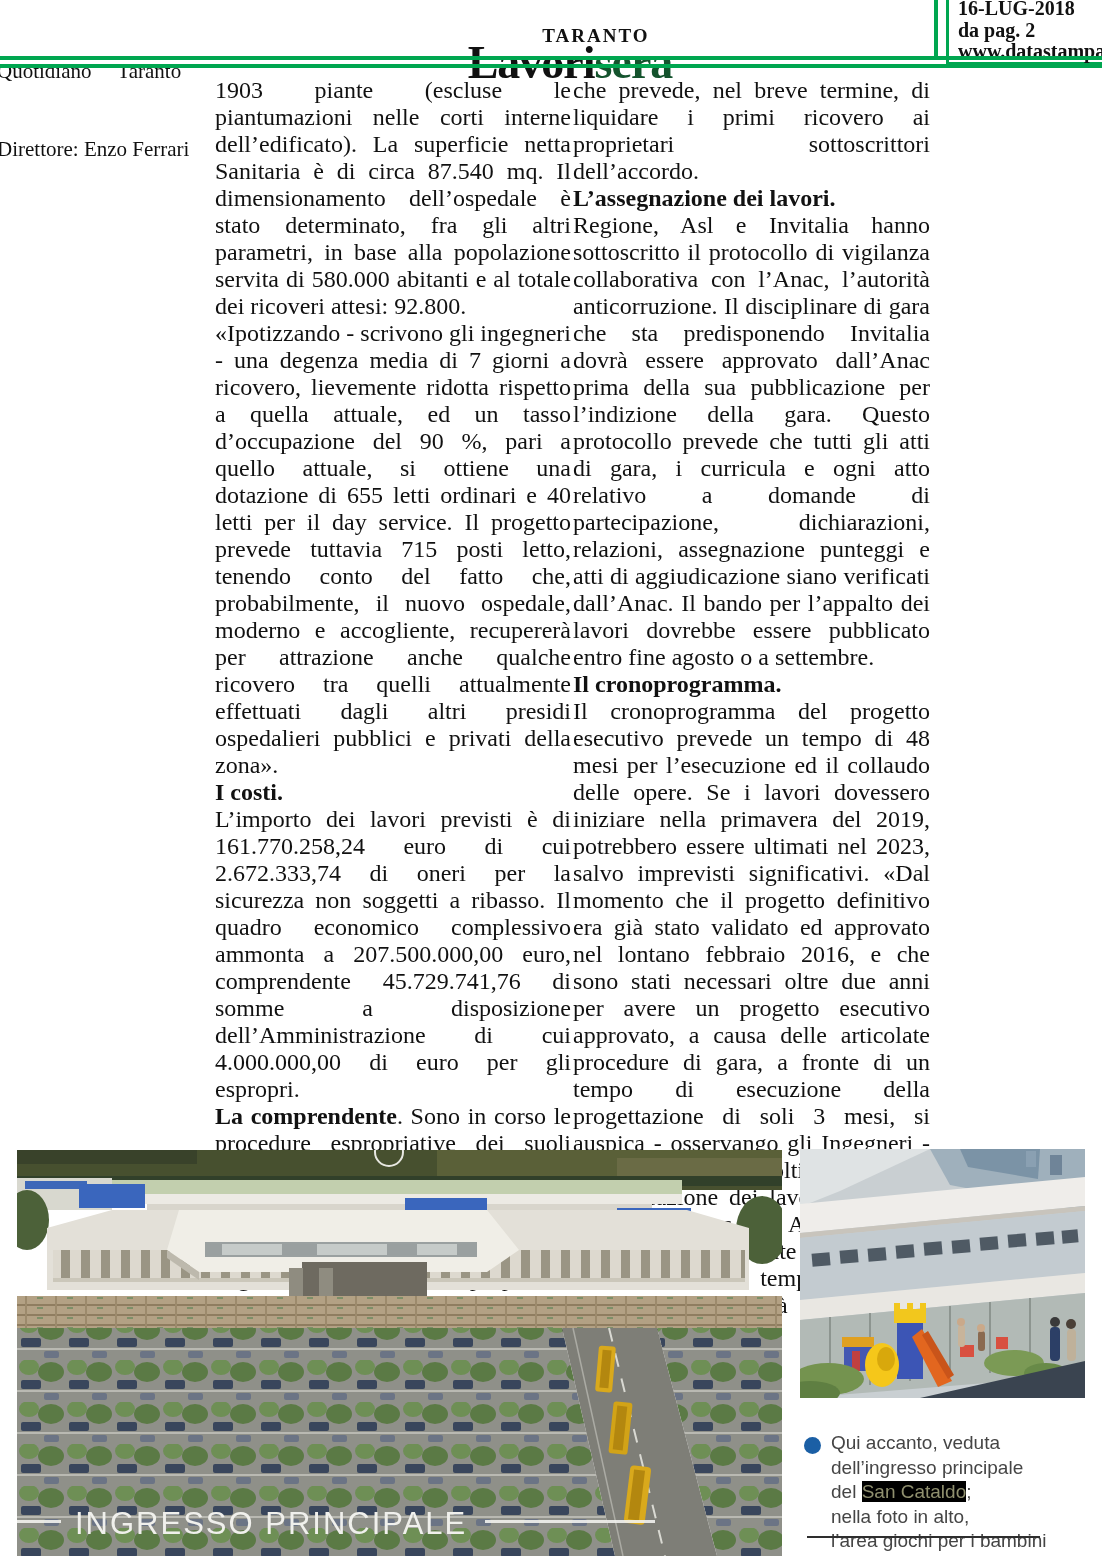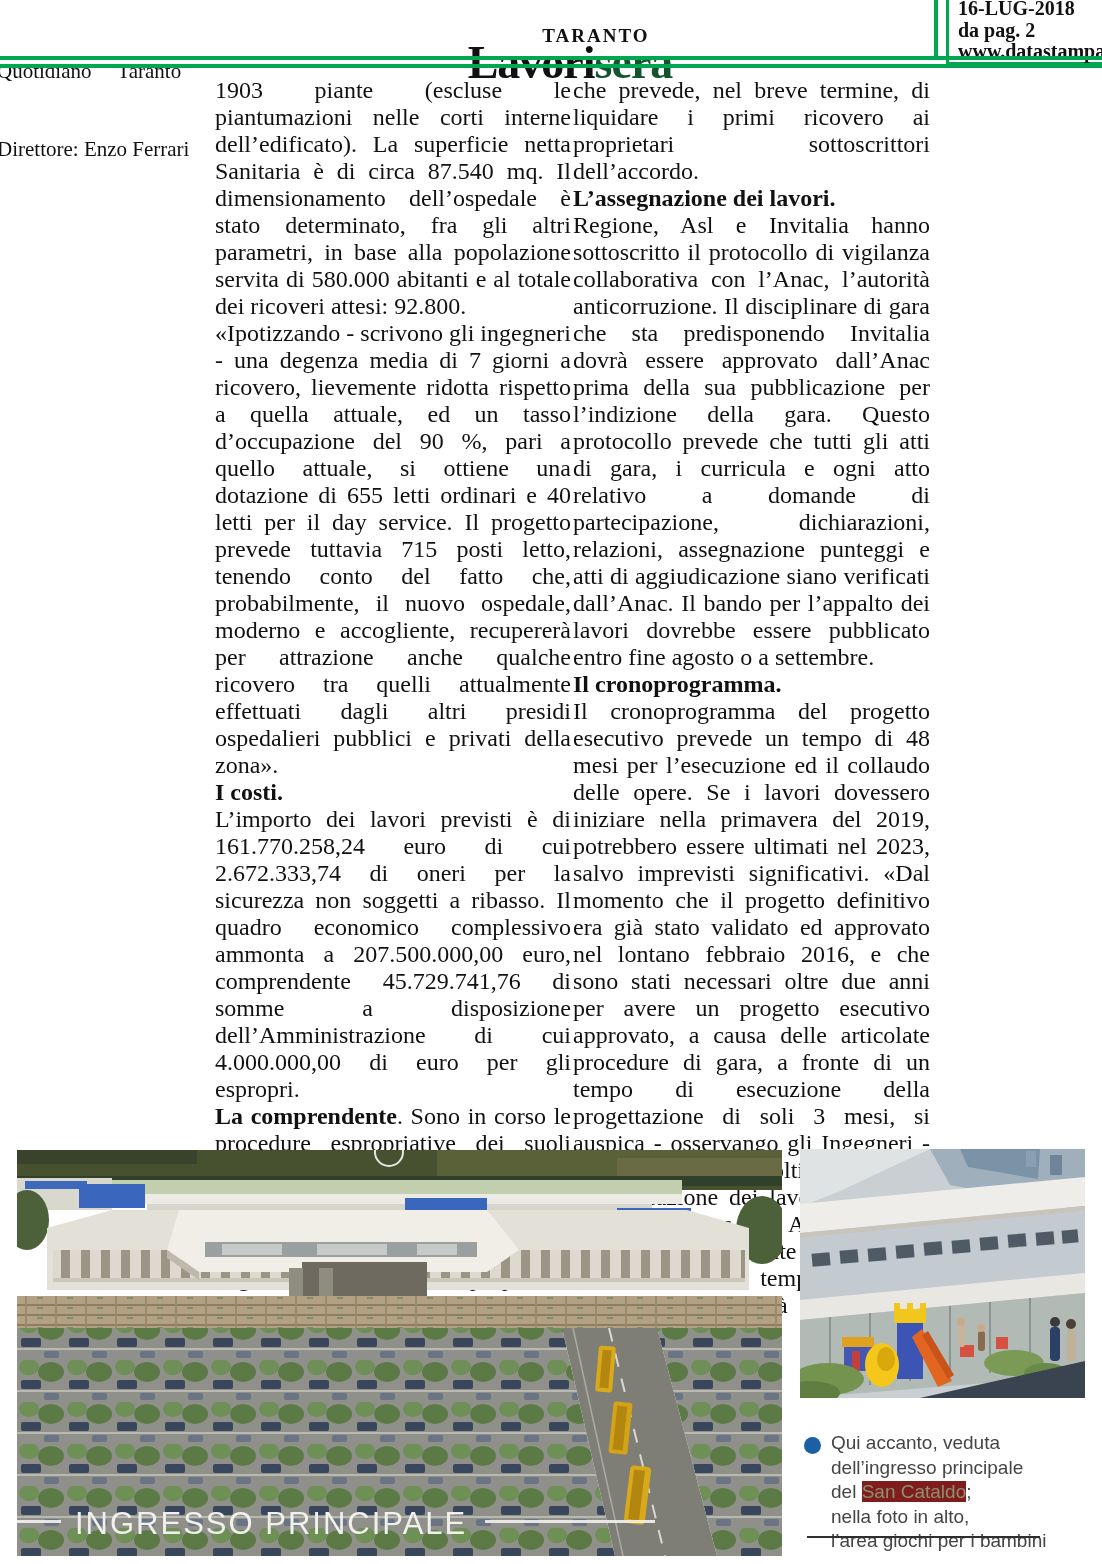--- a/index.html
+++ b/index.html
@@ -29,21 +29,21 @@
   .subhead{font-weight:bold;}
   .lead-bold{font-weight:bold;}
   
   .main-photo{position:absolute;left:17px;top:1150px;width:765px;height:342px;}
   .side-photo{position:absolute;left:800px;top:1149px;width:285px;height:249px;}
   svg{display:block;}
   
   .caption{position:absolute;left:831px;top:1431px;width:230px;
     font-family:"Liberation Sans", sans-serif;font-size:19px;line-height:24.5px;color:#454545;}
   .caption-bullet{position:absolute;left:804px;top:1437px;width:17px;height:17px;border-radius:50%;background:#1b5fa5;}
-  .hl{background:#7f1d1d;color:#8f8f6e;}
+  .hl{background:#000000;color:#8f8f6e;}
   .caption-divider{position:absolute;left:807px;top:1536px;width:233px;height:2px;background:#2e2e2e;}
 </style>
 </head>
 <body>
 
 <div class="pub-info">
   <div>Quotidiano     Taranto</div>
   <div>Direttore: Enzo Ferrari</div>
 </div>
 

